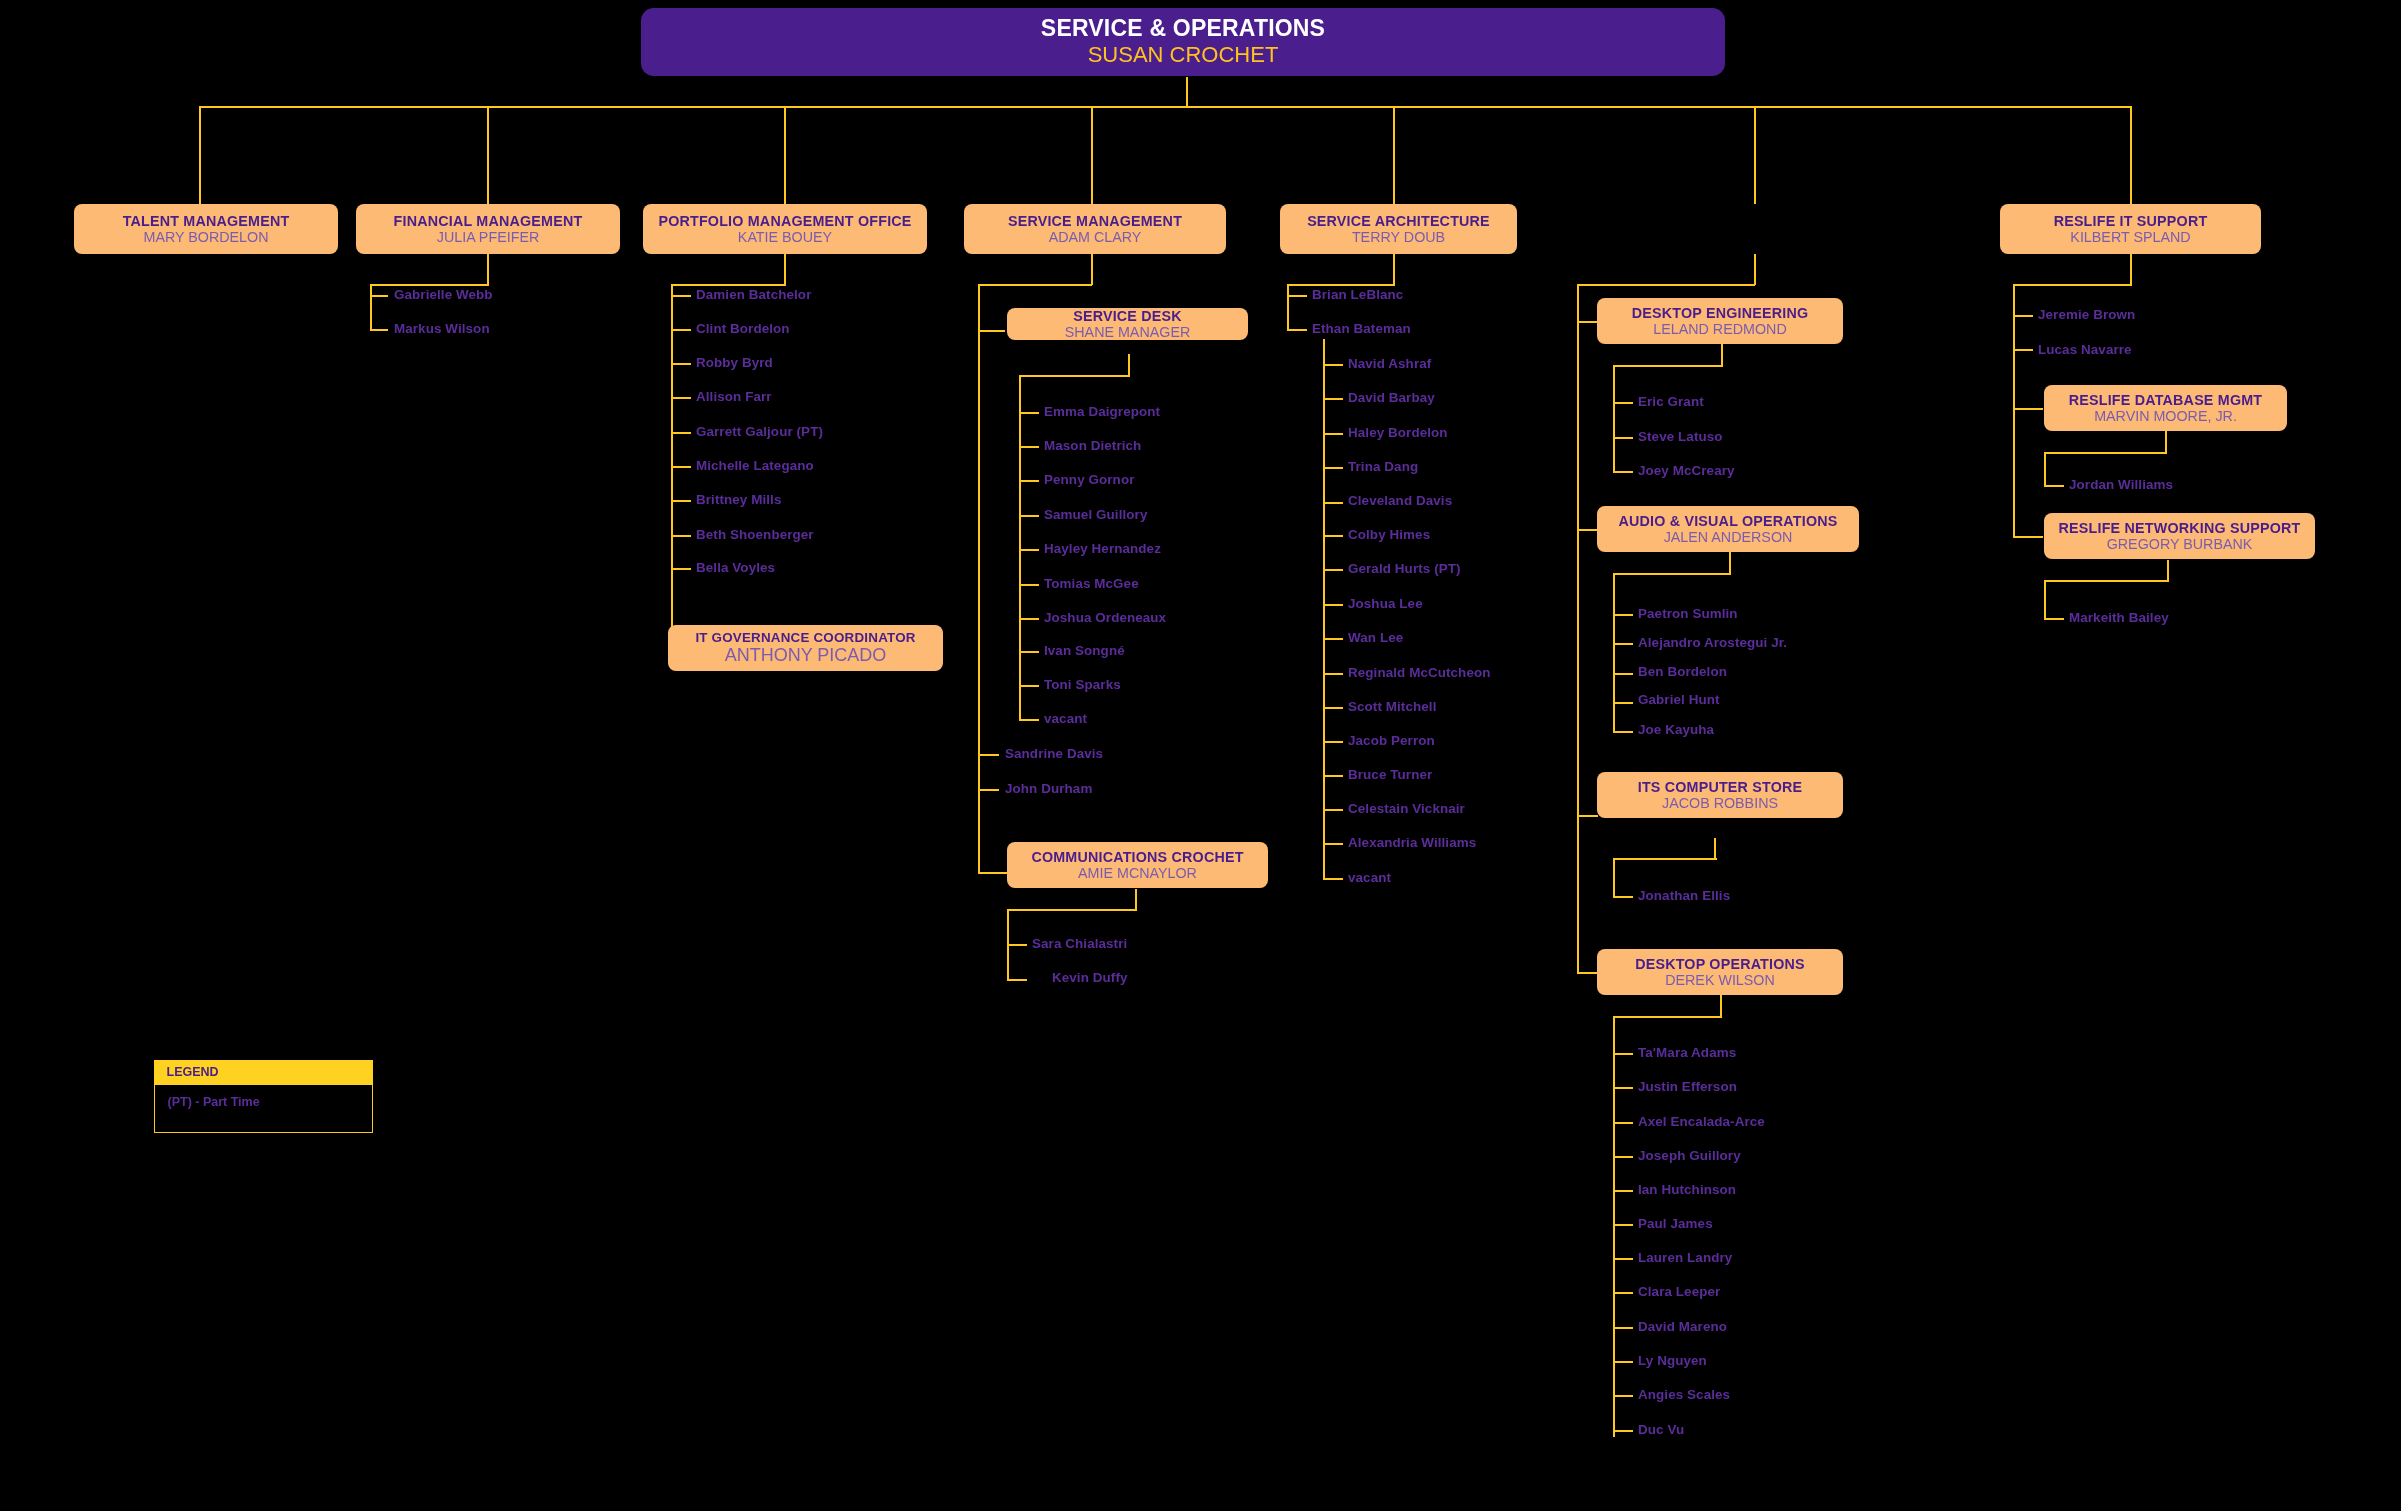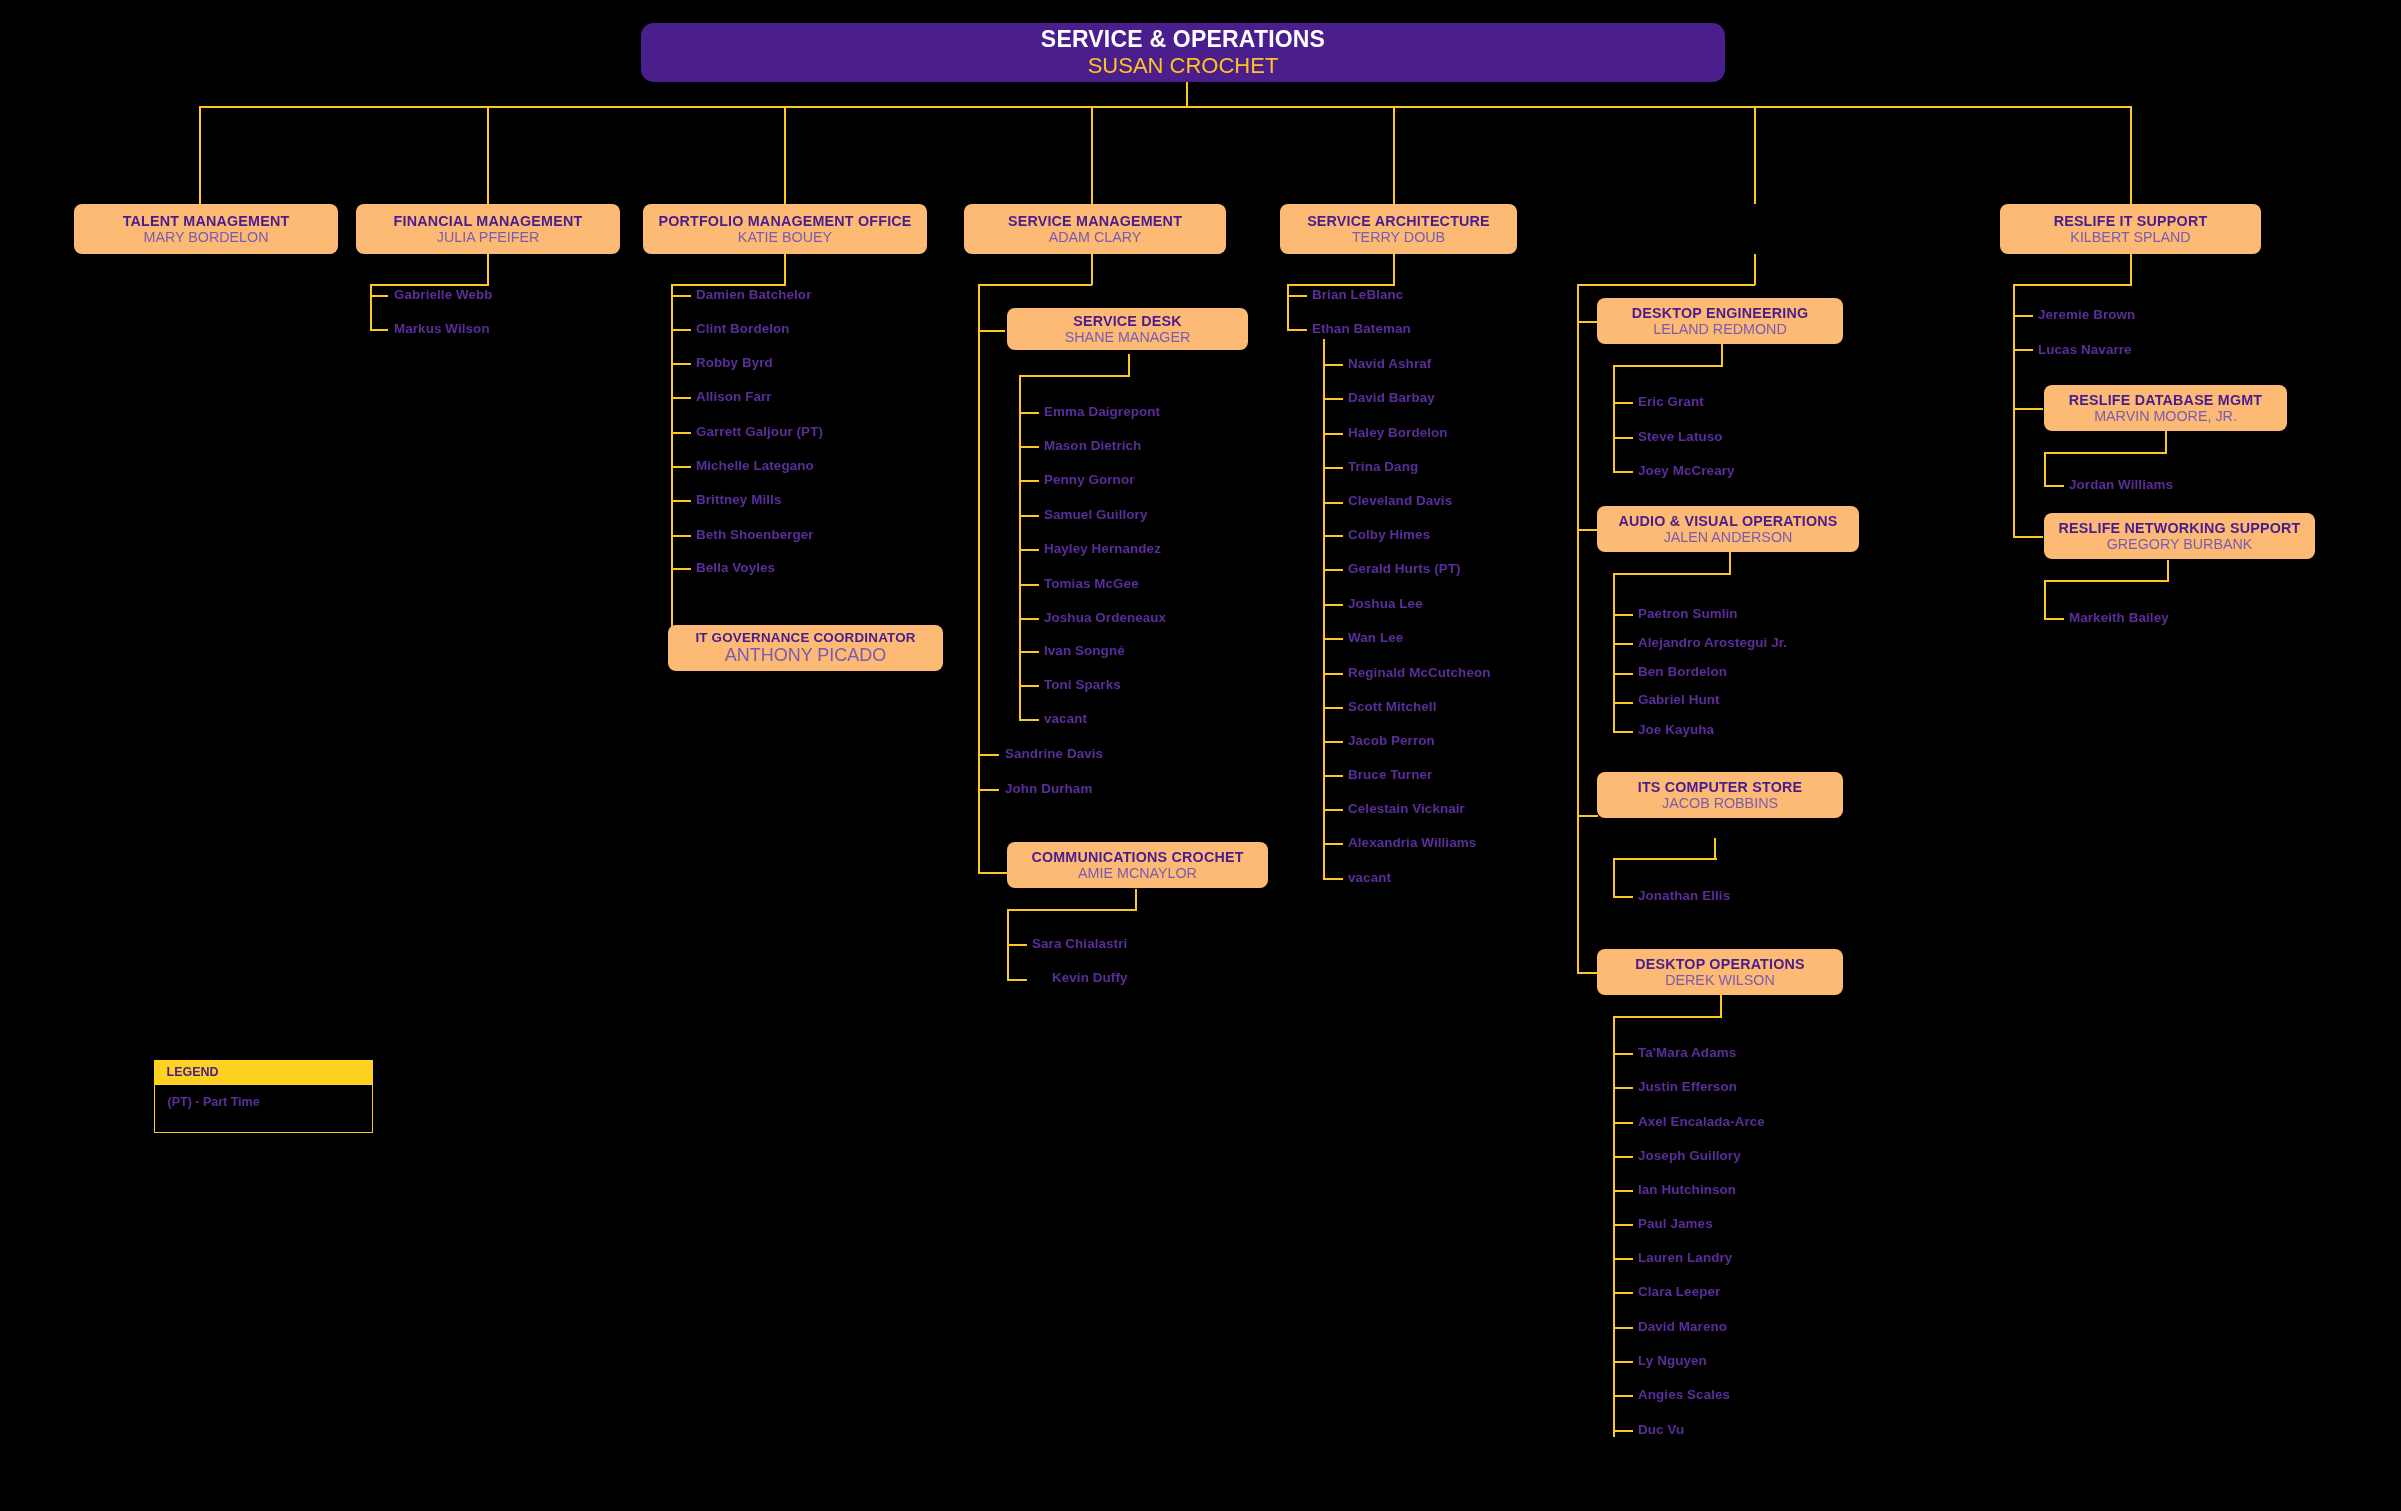--- a/index.html
+++ b/index.html
@@ -94,21 +94,21 @@
     font-weight: bold;
     font-size: 12.5px;
     padding: 10.7px 12.5px 23px 12.5px;
   }
 </style>
 </head>
 <body>
 
 <div id="chart-root">
 
-  <div class="box root" style="left:641px; top:23px; width:1084px; height:59px;">
+  <div class="box root" style="left:641px; top:8px; width:1084px; height:68px;">
     <div class="b-title">SERVICE &amp; OPERATIONS</div>
     <div class="b-name">SUSAN CROCHET</div>
   </div>
 
   <div class="ln v" style="left:1186px; top:77px; width:1.8px; height:31px;"></div>
   <div class="ln h" style="left:199px; top:106px; width:1931px; height:1.8px;"></div>
 
   <div class="ln v" style="left:199px; top:106px; height:98px;"></div>
   <div class="ln v" style="left:487px; top:106px; height:98px;"></div>
   <div class="ln v" style="left:784px; top:106px; height:98px;"></div>
@@ -187,21 +187,21 @@
   <div class="ln v" style="left:1091px; top:254px; height:31px;"></div>
   <div class="ln h" style="left:978px; top:284px; width:114px;"></div>
   <div class="ln v" style="left:978px; top:284px; height:589px;"></div>
   <div class="ln h" style="left:978px; top:330px; width:27px;"></div>
   <div class="ln h" style="left:978px; top:754px; width:21.4px;"></div>
   <div class="ln h" style="left:978px; top:789px; width:21.4px;"></div>
   <div class="ln h" style="left:978px; top:872px; width:30px;"></div>
   <div class="leaf" style="left:1005px; top:746px;">Sandrine Davis</div>
   <div class="leaf" style="left:1005px; top:781px;">John Durham</div>
 
-  <div class="box unit" style="left:1007px; top:308px; width:241px; height:42px;">
+  <div class="box unit" style="left:1007px; top:308px; width:241px; height:32px;">
     <div class="b-title">SERVICE DESK</div>
     <div class="b-name">SHANE MANAGER</div>
   </div>
 
   <div class="ln v" style="left:1128px; top:354px; height:22px;"></div>
   <div class="ln h" style="left:1019px; top:375px; width:111px;"></div>
   <div class="ln v" style="left:1019px; top:375px; height:346px;"></div>
   <div class="ln h" style="left:1019px; top:412px; width:19.6px;"></div>
   <div class="ln h" style="left:1019px; top:446px; width:19.6px;"></div>
   <div class="ln h" style="left:1019px; top:480px; width:19.6px;"></div>

